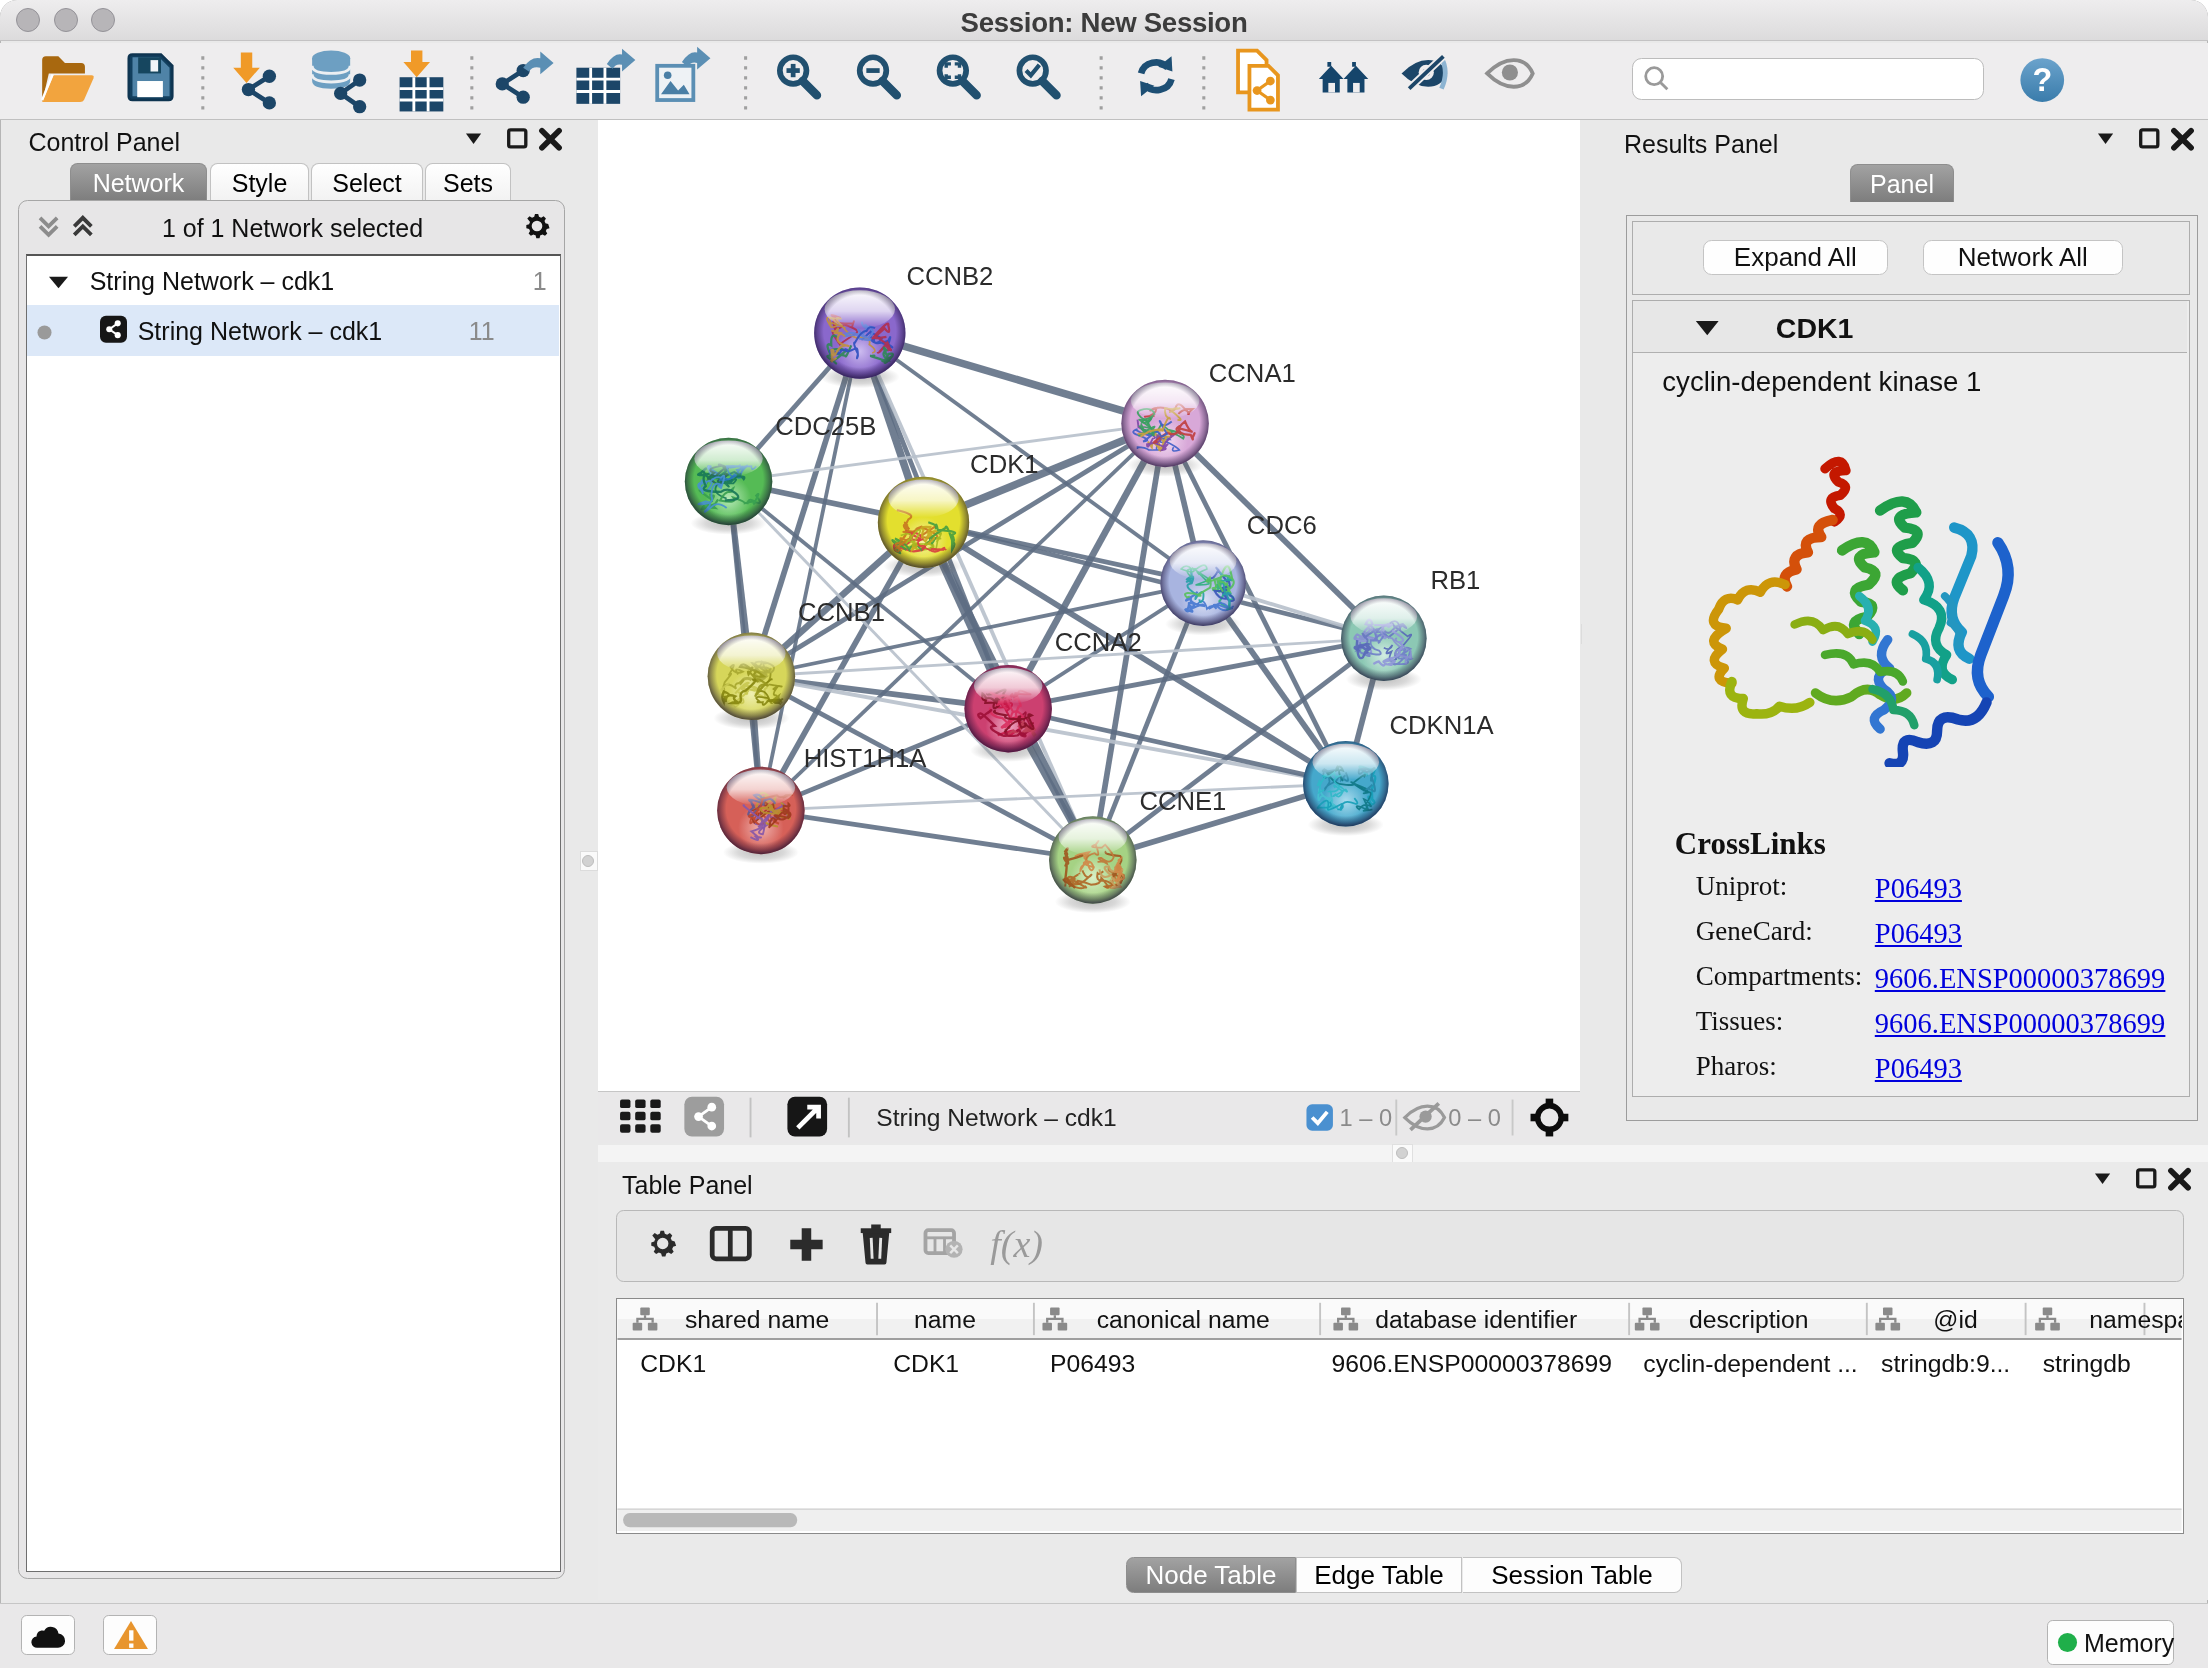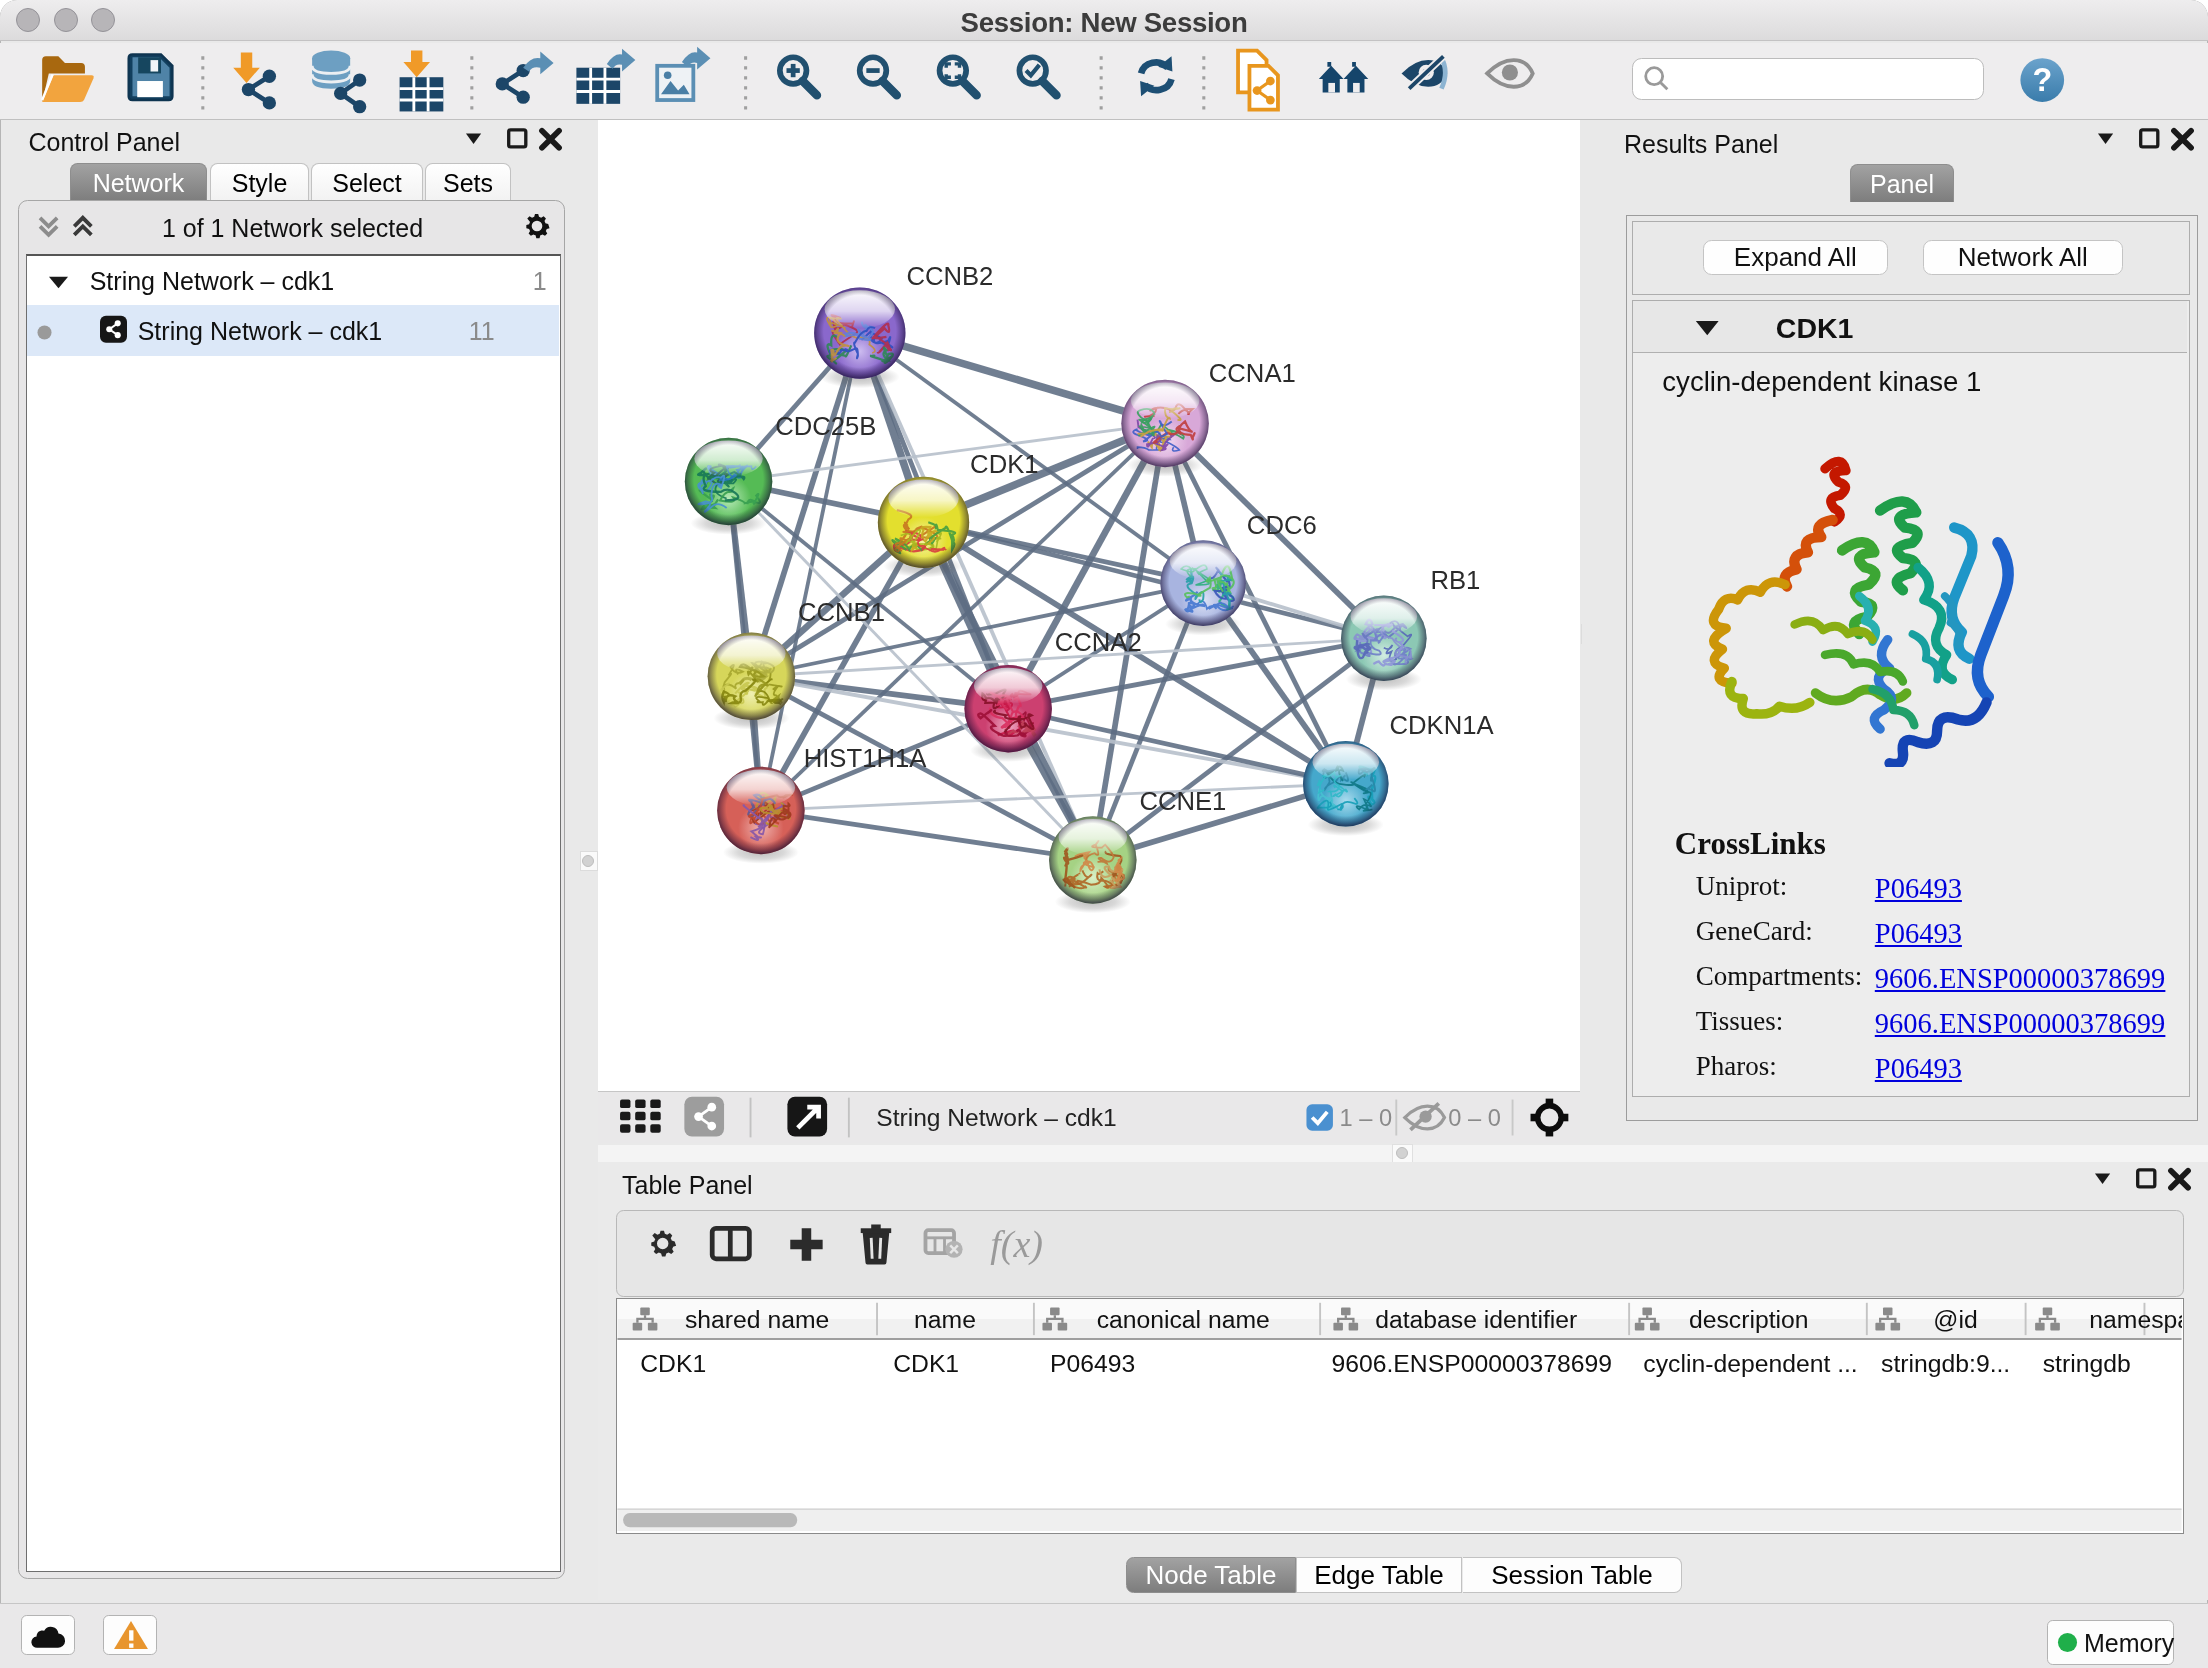--- a/index.html
+++ b/index.html
@@ -715,21 +715,21 @@
   </div>
 </div>
 
 <div id="tablepanel">
   <div class="abs" style="left:24px;top:8.6px;font-size:25px;color:#111;">Table Panel</div>
   <svg class="abs" width="124" height="28.5" style="left:1491px;top:3.8px" viewBox="0 0 130 30">
     <path d="M6 8 L22 8 L14 19 Z" fill="#1a1a1a"></path>
     <rect x="51" y="4" width="18" height="18" fill="none" stroke="#1a1a1a" stroke-width="3.5" rx="2"></rect>
     <path d="M86 5 L104 23 M104 5 L86 23" stroke="#1a1a1a" stroke-width="6" stroke-linecap="round"></path>
   </svg>
-  <div class="abs" style="left:18px;top:48px;width:1568px;height:87px;background:#e6e6e6;border:1.9px solid #b8b8b8;border-radius:7.6px;">
+  <div class="abs" style="left:18px;top:48px;width:1568px;height:72px;background:#e6e6e6;border:1.9px solid #b8b8b8;border-radius:7.6px;">
     <svg width="457" height="66" viewBox="0 0 480 69" style="position:absolute;left:0;top:0">
       <g transform="translate(30,16) scale(1.5)">
             <path fill="#2b2b2b" d="M12 8a4 4 0 100 8 4 4 0 000-8zm9.4 5.6l-2.1.6a7 7 0 01-.7 1.6l1.1 1.9-1.7 1.7-1.9-1.1a7 7 0 01-1.6.7l-.6 2.1h-2.4l-.6-2.1a7 7 0 01-1.6-.7l-1.9 1.1-1.7-1.7 1.1-1.9a7 7 0 01-.7-1.6l-2.1-.6v-2.4l2.1-.6a7 7 0 01.7-1.6L4.7 6.4l1.7-1.7 1.9 1.1a7 7 0 011.6-.7l.6-2.1h2.4l.6 2.1a7 7 0 011.6.7l1.9-1.1 1.7 1.7-1.1 1.9a7 7 0 01.7 1.6l2.1.6z"></path>
             <circle cx="12" cy="12" r="2.6" fill="#e6e6e6"></circle>
           </g>
       <g transform="translate(100,16)">
             <rect x="0" y="2" width="39" height="32" rx="4" fill="none" stroke="#2b2b2b" stroke-width="5"></rect>
             <line x1="19" y1="2" x2="19" y2="34" stroke="#2b2b2b" stroke-width="5"></line>
           </g>
       <g transform="translate(180,16)">

